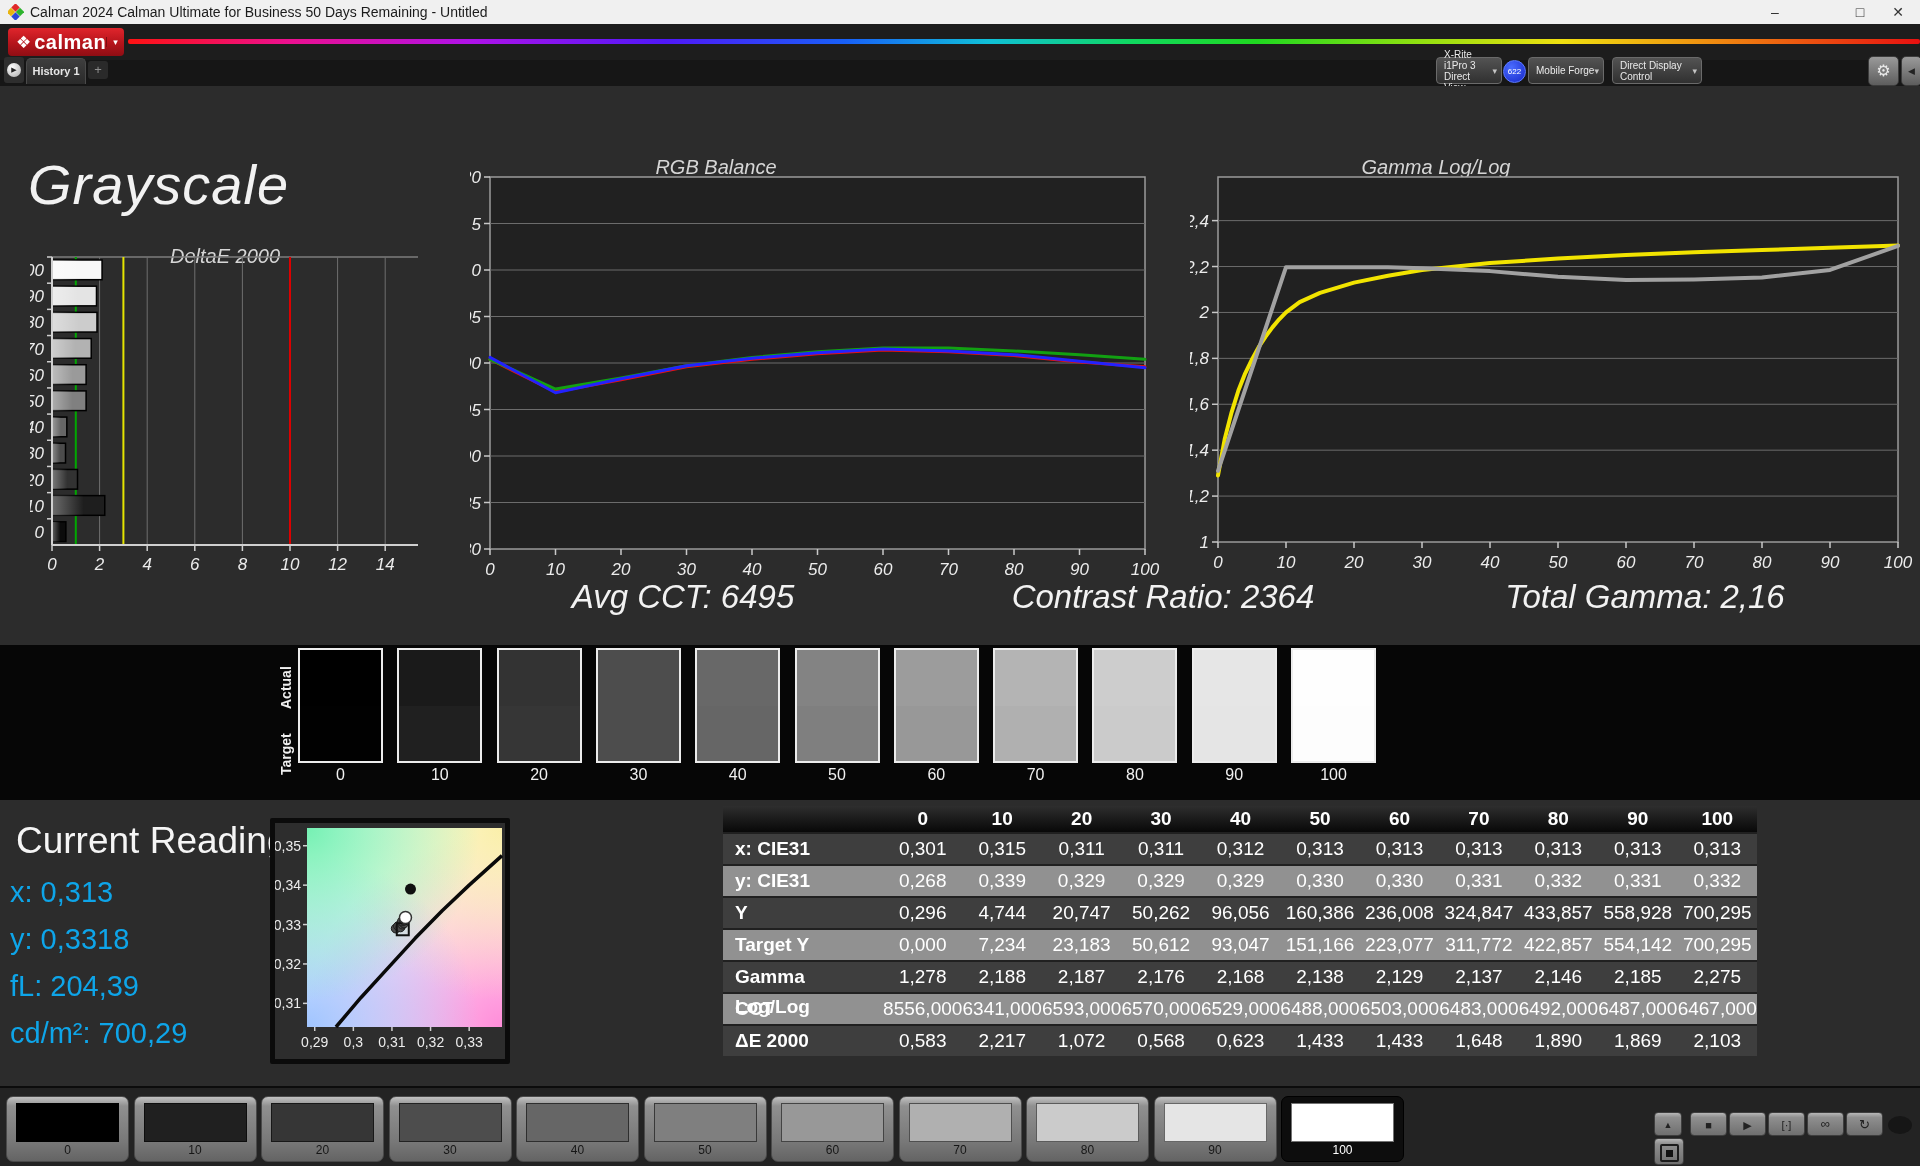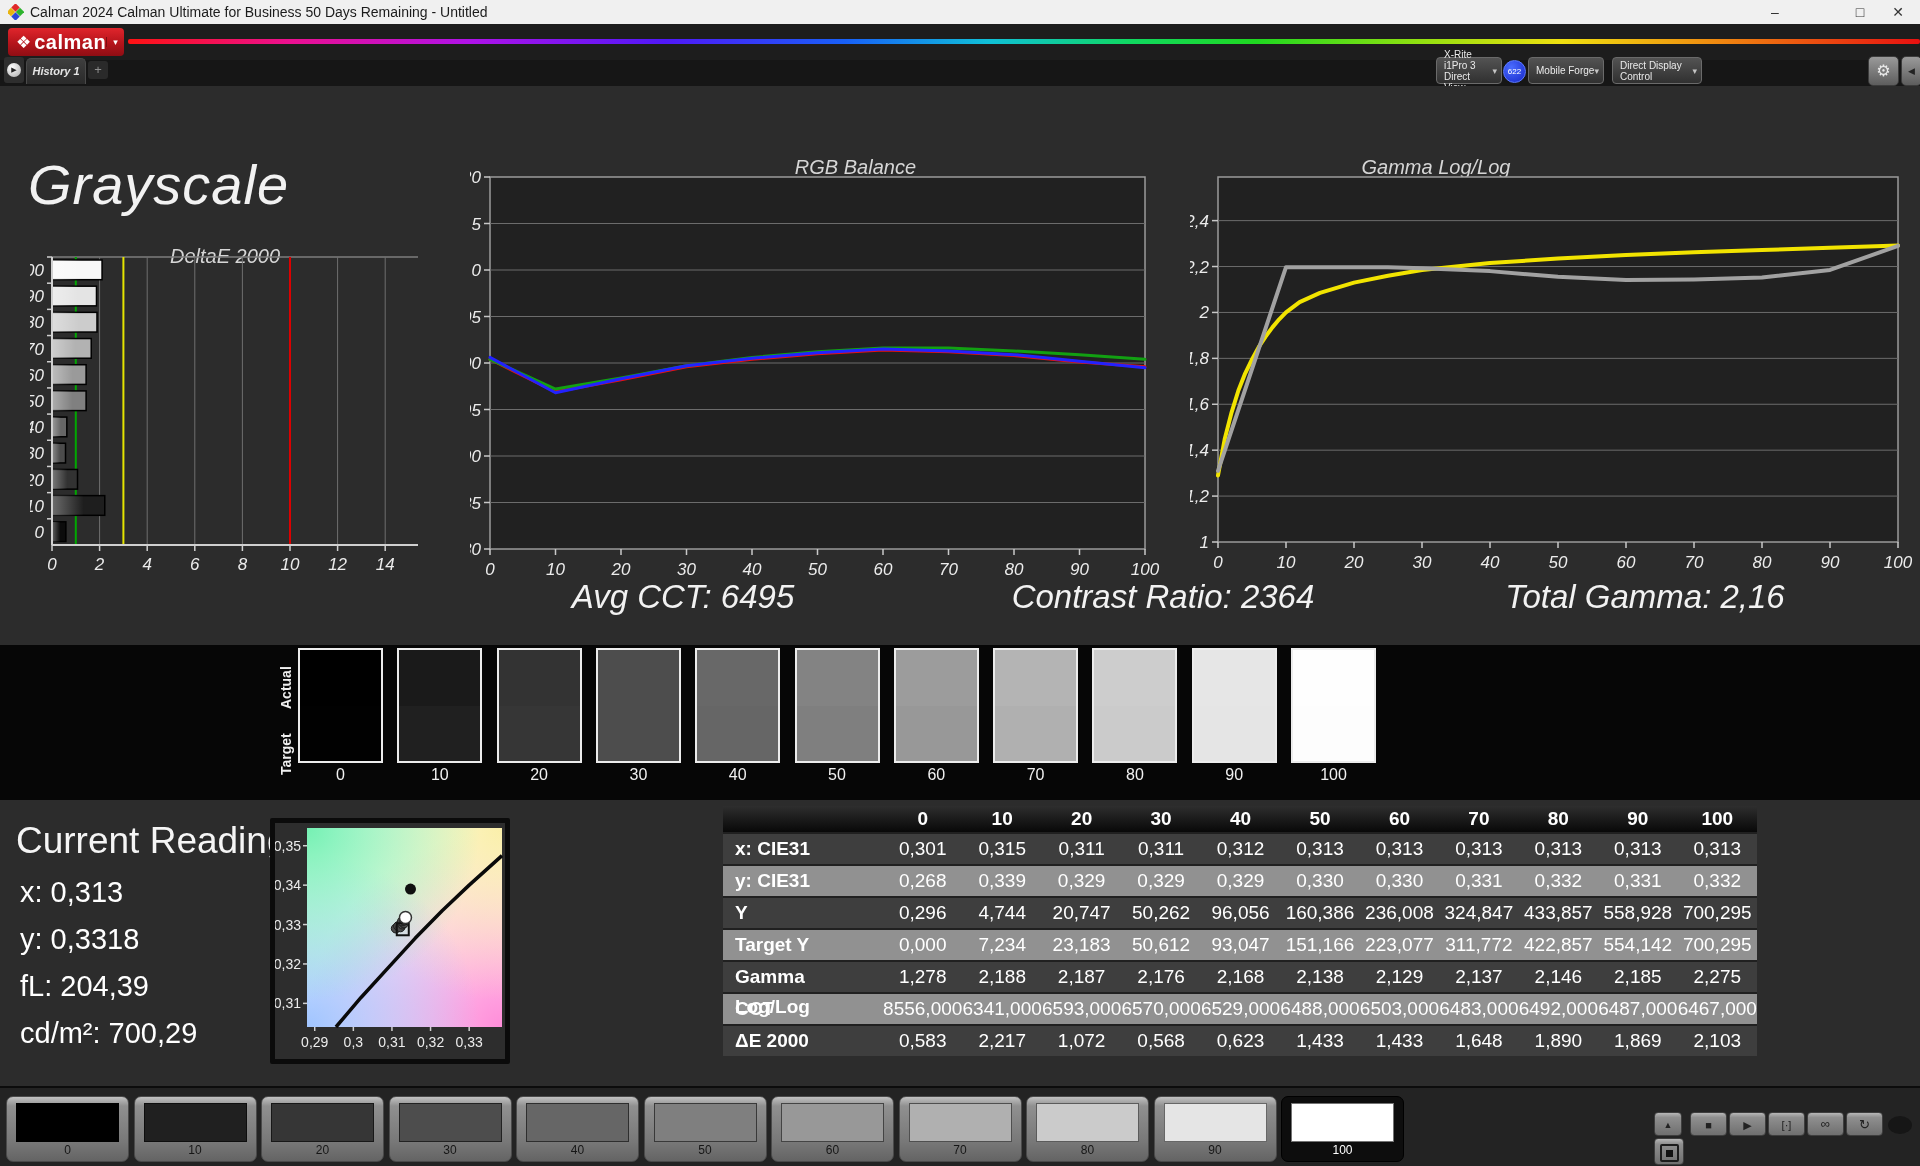--- a/index.html
+++ b/index.html
@@ -23,21 +23,21 @@
   #rainbow{left:128px;top:15px;width:1792px;height:5px;border-radius:2px;
     background:linear-gradient(90deg,#ff1212 0%,#ec1090 9%,#b012e8 19%,#5018f8 30%,#1860f8 40%,#10c0d8 48%,#10d860 56%,#20d820 63%,#90e010 72%,#f0e010 80%,#f09010 88%,#e81010 100%);}
 
   
   #tabrow{left:0;top:60px;width:1920px;height:26px;background:#161616;}
   #tab-scroll{left:4px;top:57px;width:20px;height:26px;background:#2e2e2e;border-radius:3px;}
   #tab-scroll .circ{position:absolute;left:3px;top:6px;width:14px;height:14px;border-radius:50%;
       background:radial-gradient(circle at 35% 30%,#fff,#a9a9a9);color:#222;font-size:7px;line-height:14px;text-align:center;}
   #tab-history{left:26px;top:58px;width:58px;height:25px;background:linear-gradient(#3e3e3e,#2a2a2a);
       border:1px solid #4a4a4a;border-bottom:none;border-radius:5px 5px 0 0;
-      color:#e6e6e6;font-size:11px;font-weight:bold;text-align:center;line-height:25px;font-style:italic;}
+      color:#e6e6e6;font-size:11px;font-weight:bold;text-align:center;line-height:25px;}
   #tab-add{left:88px;top:61px;width:20px;height:18px;background:#2a2a2a;border-radius:3px;
       color:#8f8f8f;font-size:13px;line-height:18px;text-align:center;}
 
   
   .dd{top:57px;height:27px;background:linear-gradient(#535353,#303030);border:1px solid #6a6a6a;
       border-radius:4px;color:#eaeaea;font-size:10px;display:flex;align-items:center;box-sizing:border-box;}
   .dd .accent{position:absolute;left:0;top:0;bottom:0;width:3px;border-radius:4px 0 0 4px;}
   .dd .lab{margin-left:7px;line-height:11px;}
   .dd .chev{margin-left:auto;margin-right:4px;color:#c5c5c5;font-size:9px;}
   #dd-meter{left:1436px;width:66px;gap:12px;}
@@ -49,42 +49,42 @@
   .sqbtn{background:linear-gradient(#9a9a9a,#5d5d5d);border:1px solid #3c3c3c;border-radius:5px;
       color:#e9e9e9;text-align:center;}
   #btn-gear{left:1868px;top:56px;width:29px;height:28px;font-size:16px;line-height:28px;}
   #btn-collapse{left:1901px;top:56px;width:19px;height:28px;font-size:9px;line-height:28px;color:#222;}
 
   
   #main{left:0;top:86px;width:1920px;height:559px;background:#2c2c2c;font-style:italic;}
   #page-title{left:28px;top:66px;font-size:56px;font-weight:300;color:#f2f2f2;letter-spacing:1px;}
   .chart-title{font-size:20px;color:#d6d6d6;text-align:center;}
   #t-deltae{left:40px;top:159px;width:370px;}
-  #t-rgb{left:516px;top:70px;width:400px;text-align:right;}
+  #t-rgb{left:516px;top:70px;width:400px;}
   #t-gamma{left:1236px;top:70px;width:400px;}
   .stat{top:492px;font-size:33px;color:#f2f2f2;text-align:center;}
   #stat-de{left:15px;width:400px;}
   #stat-cct{left:483px;width:400px;}
   #stat-contrast{left:943px;width:440px;}
   #stat-gamma{left:1445px;width:400px;}
 
   
   #strip{left:0;top:645px;width:1920px;height:155px;background:#060606;}
   .rot{color:#f0f0f0;font-size:14px;font-weight:bold;writing-mode:vertical-rl;transform:rotate(180deg);}
   #rot-actual{left:278px;top:6px;height:58px;}
   #rot-target{left:278px;top:72px;height:58px;}
   .swatch{top:3px;width:85px;height:115px;border:2px solid #ececec;box-sizing:border-box;}
   .swatch .half{position:absolute;left:0;width:100%;height:50%;}
   .swatch .half.b{top:50%;}
   .sw-label{top:121px;width:85px;text-align:center;color:#f0f0f0;font-size:16px;}
 
   
   #lower{left:0;top:800px;width:1920px;height:286px;background:#2c2c2c;}
   #cr-title{left:16px;top:20px;font-size:37px;color:#f5f5f5;}
-  .cr-line{left:20px;font-size:29px;color:#ffffff;}
+  .cr-line{left:10px;font-size:29px;color:#0ea5e9;}
 
   
   #cie{left:270px;top:18px;width:240px;height:246px;background:#2d2d2d;border:5px solid #0b0b0b;
        border-radius:2px;box-sizing:border-box;}
   #cie-plot{left:32px;top:5px;width:195px;height:199px;
     background:
       radial-gradient(circle at 0% 0%,rgba(110,240,175,.95),rgba(110,240,175,0) 62%),
       radial-gradient(circle at 0% 100%,rgba(150,190,255,.9),rgba(150,190,255,0) 62%),
       radial-gradient(circle at 100% 0%,rgba(250,238,165,.95),rgba(250,238,165,0) 62%),
       radial-gradient(circle at 100% 100%,rgba(255,135,215,.95),rgba(255,135,215,0) 70%),

